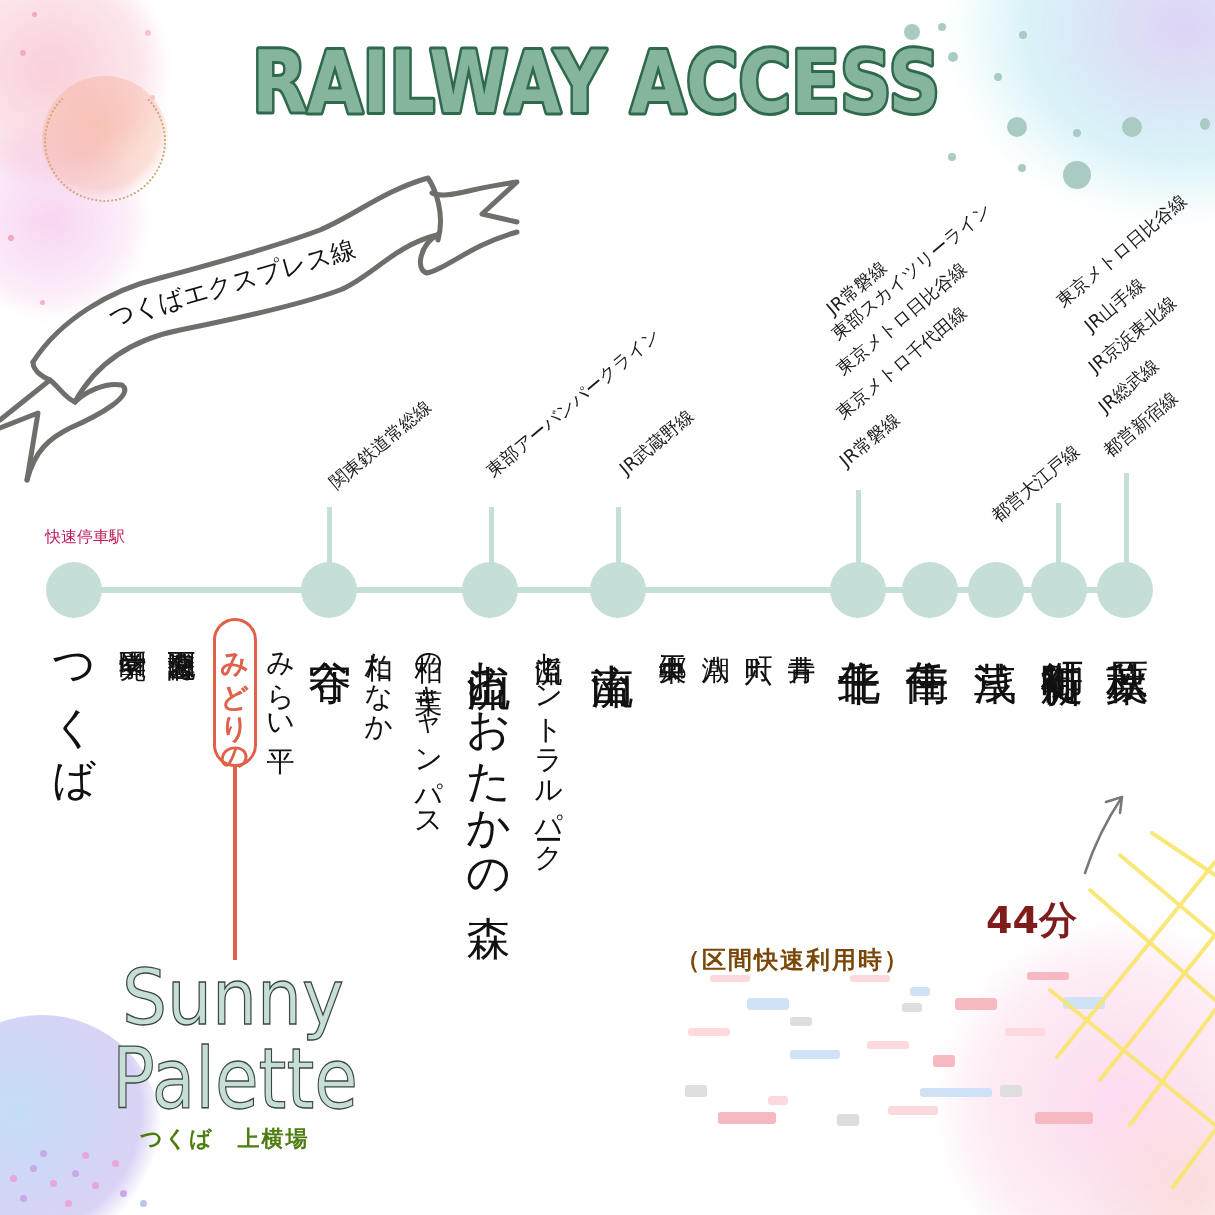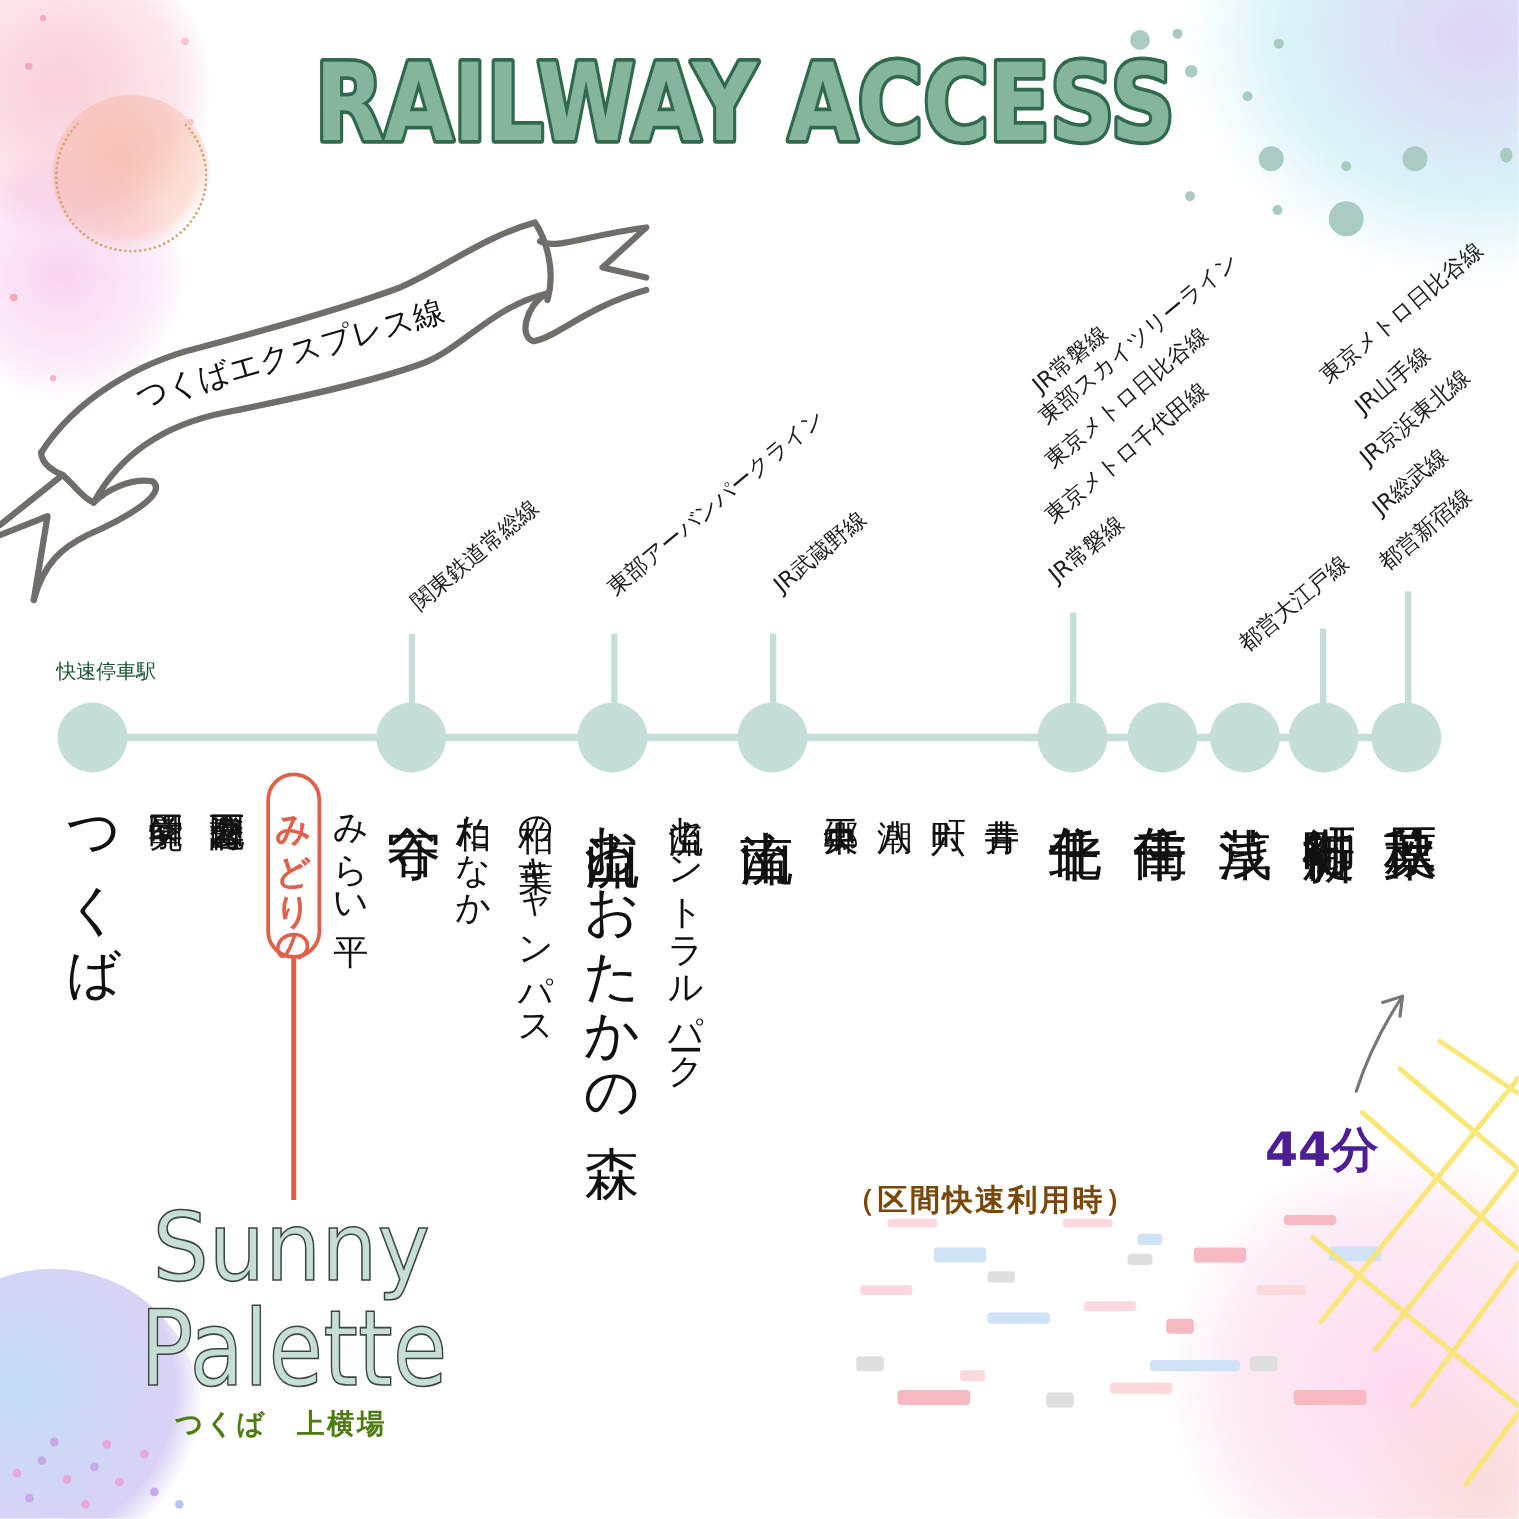--- a/index.html
+++ b/index.html
@@ -31,34 +31,34 @@
     border: 3px solid #e0604a; border-radius: 22px; box-sizing: border-box;
   }
   .redline { position: absolute; left: 233px; top: 765px; width: 4px; height: 195px; background: #e0604a; }
 
   
   .xfer {
     position: absolute; font-size: 18px; line-height: 18px; white-space: nowrap;
     transform-origin: 0 100%; transform: rotate(-40deg); color: #1c1c1c;
   }
 
-  .legend { position: absolute; left: 45px; top: 527px; font-size: 16px; color: #14532d; }
+  .legend { position: absolute; left: 45px; top: 527px; font-size: 16px; color: #be185d; }
 
   .banner-text {
     position: absolute; left: 232px; top: 283px; font-size: 25px; white-space: nowrap;
     transform: translate(-50%, -50%) rotate(-16deg); color: #111;
   }
 
   .info-route {
     position: absolute; left: 680px; top: 906px; font-size: 24px; letter-spacing: 4px;
     color: #7a4708; font-weight: bold; white-space: nowrap;
   }
   .info-time {
-    position: absolute; left: 1012px; top: 895px; font-size: 38px; font-weight: bold;
-    color: #4c1d95; white-space: nowrap;
+    position: absolute; left: 986px; top: 895px; font-size: 38px; font-weight: bold;
+    color: #7f1d1d; white-space: nowrap;
   }
   .info-note {
     position: absolute; left: 676px; top: 944px; font-size: 24px; letter-spacing: 2px;
     color: #7a4708; font-weight: bold; white-space: nowrap;
   }
   .brand-loc {
     position: absolute; left: 140px; top: 1124px; font-size: 22px; font-weight: bold;
     letter-spacing: 2px; color: #4d7c0f; white-space: nowrap;
   }
   svg.layer { position: absolute; left: 0; top: 0; }

